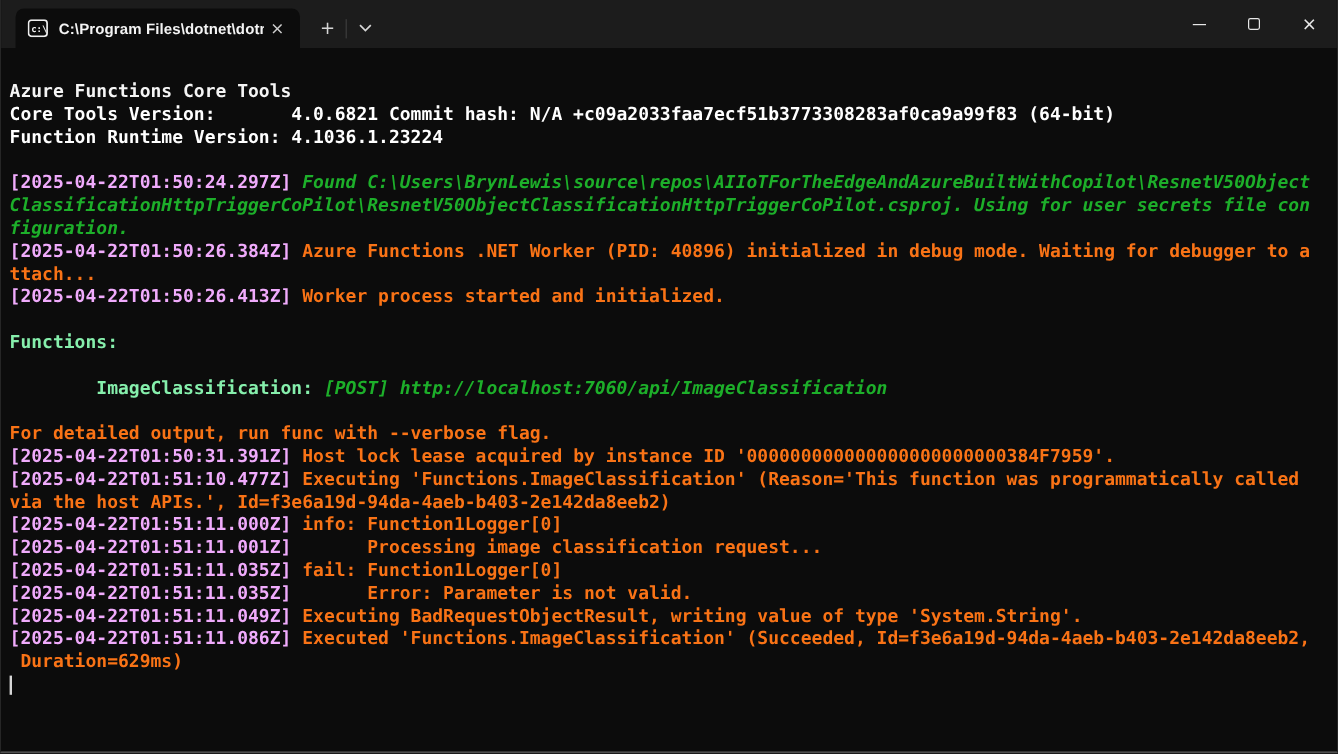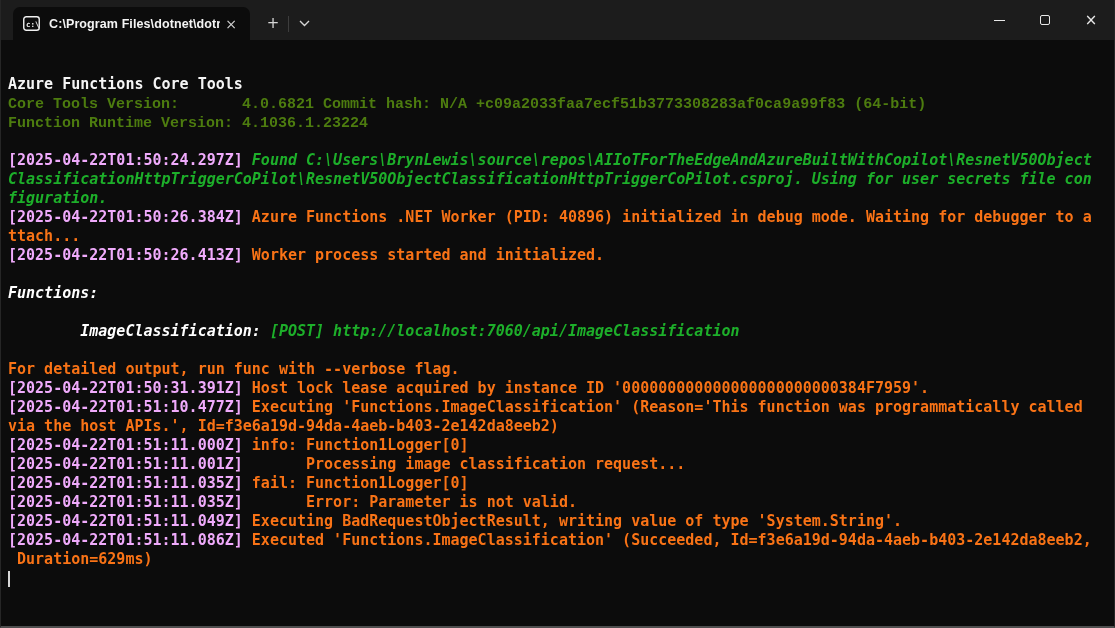--- a/index.html
+++ b/index.html
@@ -58,32 +58,32 @@
     display: flex; align-items: center; justify-content: center; color: #e8e8e8;
   }
   .glyph-min { width: 11px; height: 1px; background: #e8e8e8; display: block; }
   .glyph-max { width: 10px; height: 10px; border: 1px solid #e8e8e8; border-radius: 2px; display: block; }
   .glyph-close { font-size: 15px; font-family: "DejaVu Sans", sans-serif; color: #e8e8e8; }
 
   
   .terminal {
     flex: 1 1 auto;
     background: #0c0c0c;
-    padding: 16px 0 0 7px;
+    padding: 8px 0 0 7px;
     overflow: hidden;
     font: 700 15px/19px "DejaVu Sans Mono", "Liberation Mono", monospace;
     white-space: pre;
   }
   .term-line { height: 19px; white-space: pre; }
   .c-fg     { color: #f0abfc; }
   .c-white  { color: #f5f5f5; font-weight: 700; }
-  .c-dim    { color: #4d7c0f; font-family: Liberation Mono, monospace; }
+  .c-dim    { color: #ffffff; }
   .c-green  { color: #1daf2a; font-style: italic; }
   .c-blue   { color: #f97316; }
-  .c-yellow { color: #ffffff; font-style: italic; }
+  .c-yellow { color: #86efac; }
   .caret { display: inline-block; width: 2px; height: 16px; background: #d6d6d6; vertical-align: text-bottom; }
 </style>
 </head>
 <body>
 
 <div class="window">
 
   <div class="titlebar">
     <div class="tab">
       <span class="tab-icon">

